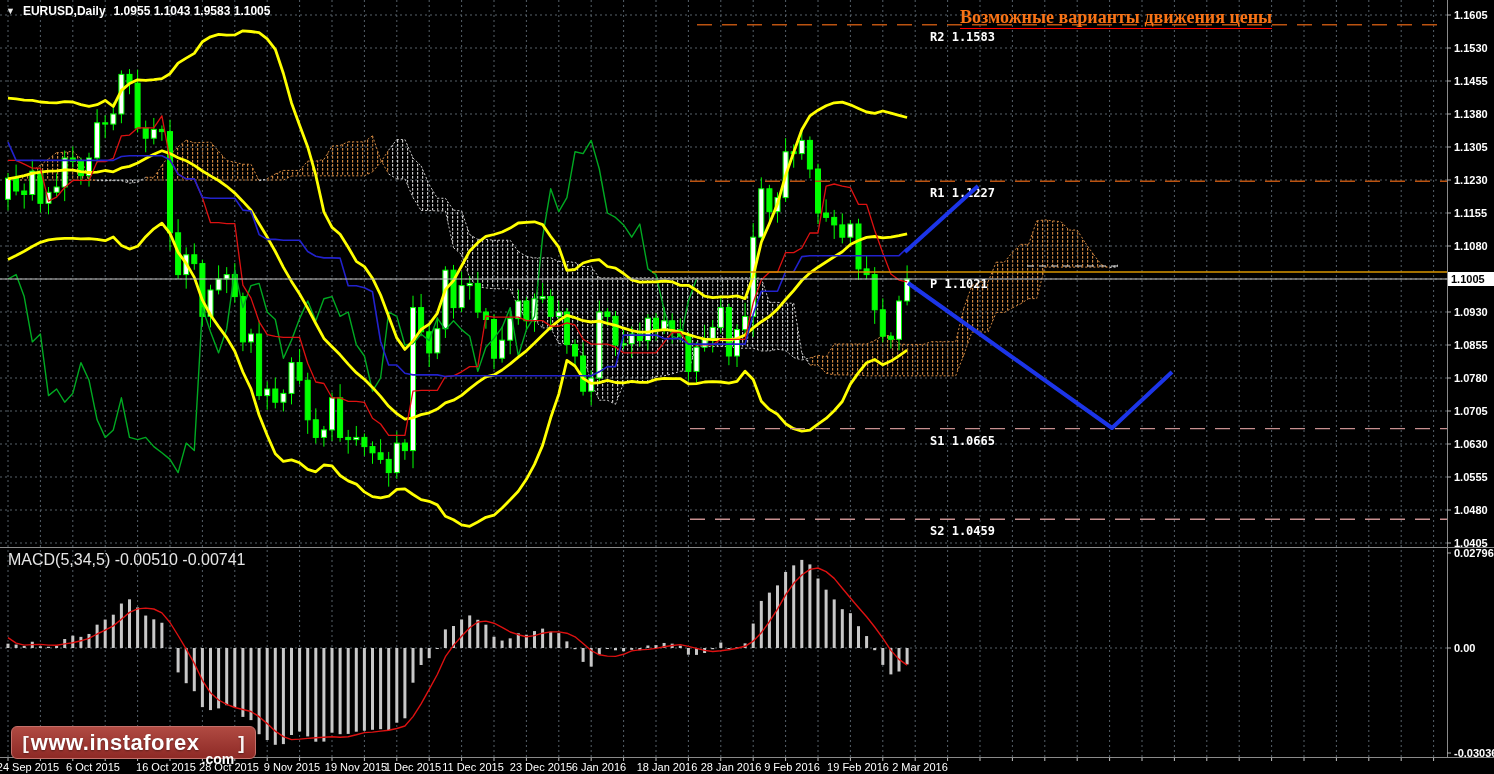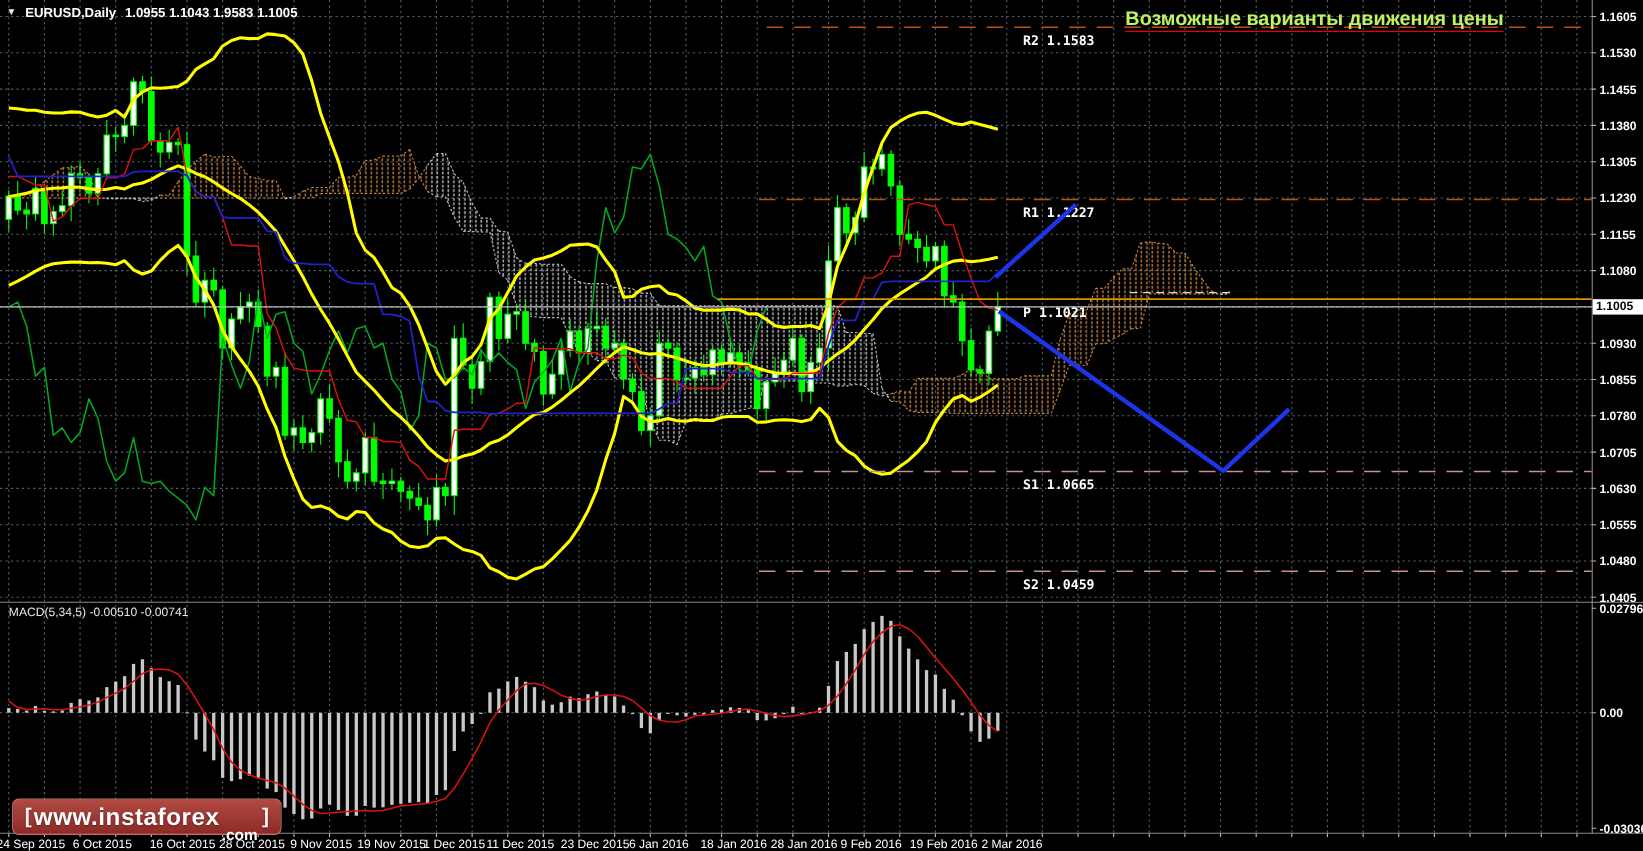--- a/index.html
+++ b/index.html
@@ -2,24 +2,24 @@
 <html><head>
 <meta charset="utf-8">
 <style>
   html,body{margin:0;padding:0;background:#222;}
   #stage{position:relative;width:1494px;height:774px;background:#000;overflow:hidden;
          font-family:"Liberation Sans",sans-serif;}
   #svg-host{position:absolute;left:0;top:0;width:1494px;height:774px;}
   .title-bar{position:absolute;left:6px;top:4px;display:flex;align-items:center;gap:8px;
              color:#fff;font-size:12px;font-weight:bold;white-space:nowrap;}
   .tri{color:#e8e8e8;font-size:9px;line-height:12px;}
-  .annot{position:absolute;left:960px;top:6px;width:470px;text-align:center;color:#bef264;
-         font-size:18px;font-weight:bold;line-height:23px;}
+  .annot{position:absolute;left:960px;top:6px;width:470px;text-align:left;color:#f97316;
+         font-size:18px;font-weight:bold;line-height:23px;font-family:Liberation Serif, serif;}
   .annot span{border-bottom:1.5px solid #ff0000;padding-bottom:1px;}
-  .macd-lab{position:absolute;left:8px;top:551px;color:#e6e6e6;font-size:11px;text-align:center;}
+  .macd-lab{position:absolute;left:8px;top:551px;color:#e6e6e6;font-size:16px;text-align:center;}
   .price-tag{position:absolute;left:1448px;top:272px;width:45px;height:14px;background:#ffffff;
              color:#000;font-size:11px;font-weight:bold;line-height:14px;padding-left:3px;}
   .logo{position:absolute;left:11px;top:726px;width:243px;height:31px;border-radius:6px;
         background:linear-gradient(#b04a42,#8e2a26);border:1px solid #c4706a;
         display:flex;align-items:center;justify-content:center;color:#fff;
         text-shadow:0 1px 2px rgba(0,0,0,.4);white-space:nowrap;}
   .logo .br{font-size:19px;font-weight:bold;opacity:.95;}
   .logo .main{font-size:22px;font-weight:bold;letter-spacing:.5px;margin:0 2px;text-align:right;}
   .logo .dom{font-size:14px;font-weight:bold;margin-right:4px;margin-top:32px;}
 </style>

